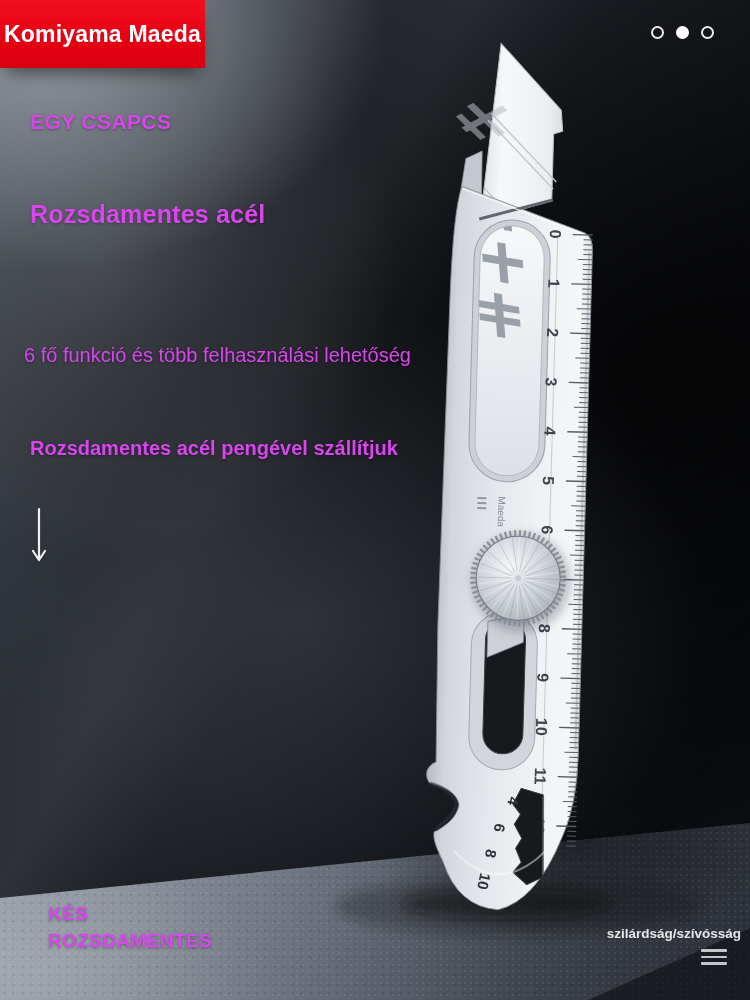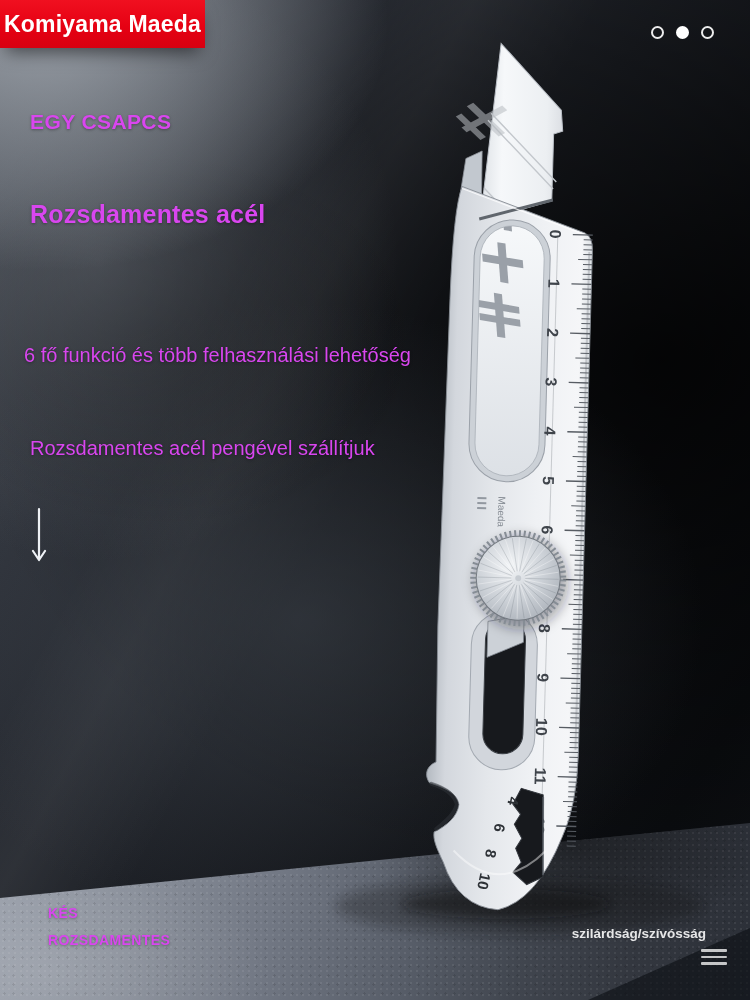--- a/index.html
+++ b/index.html
@@ -27,41 +27,41 @@
       radial-gradient(rgba(255,255,255,.07) 1px, transparent 1.4px),
       radial-gradient(rgba(0,0,0,.10) 1px, transparent 1.4px),
       linear-gradient(104deg,#9aa0ab 0%,#888e99 20%,#717783 38%,#575d68 56%,#41464f 70%,#33373f 84%,#2b2f37 100%);
     background-size:auto,auto,6px 6px,9px 9px,auto;
   }
   .floor-shadow-wedge{position:absolute;left:0;top:800px;width:750px;height:200px;
     clip-path:polygon(78.4% 100%,100% 64%,100% 100%);
     background:rgba(12,14,19,.62);}
 
   
-  .badge{position:absolute;left:0;top:0;width:205px;height:48px;
+  .badge{position:absolute;left:0;top:0;width:205px;height:68px;
     display:flex;align-items:center;justify-content:center;
     background:linear-gradient(180deg,#f01020 0%,#e60113 55%,#d80010 100%);
     box-shadow:0 10px 18px -6px rgba(0,0,0,.55);
     color:#fff;font-size:23px;font-weight:bold;letter-spacing:.2px;}
 
   
   .dots{position:absolute;left:651px;top:26px;display:flex;gap:12px;}
   .dot{width:13px;height:13px;border-radius:50%;border:2px solid rgba(255,255,255,.92);
        box-sizing:border-box;background:transparent;}
   .dot.active{background:#fff;border-color:#fff;}
 
   
   .copy{color:#d946ef;position:absolute;text-shadow:0 1px 3px rgba(0,0,0,.35);}
   .eyebrow{left:30px;top:108px;font-size:21px;font-weight:bold;line-height:28px;letter-spacing:.4px;}
   .eyebrow .l2{margin-left:8px;}
   .title{left:30px;top:200px;font-size:25px;font-weight:600;letter-spacing:.2px;}
   .subtitle{left:24px;top:344px;font-size:20px;font-weight:400;}
-  .tagline{left:30px;top:437px;font-size:20px;font-weight:400;}
-  .footer-left{left:48px;top:900px;font-size:14px;font-weight:bold;line-height:27px;letter-spacing:.4px;}
-  .spec-note{right:44px;top:926px;font-size:13.5px;font-weight:600;color:rgba(255,255,255,.88);text-shadow:none;}
+  .tagline{left:30px;top:437px;font-size:20px;font-weight:700;}
+  .footer-left{left:48px;top:900px;font-size:19px;font-weight:bold;line-height:27px;letter-spacing:.4px;}
+  .spec-note{right:9px;top:926px;font-size:13.5px;font-weight:600;color:rgba(255,255,255,.88);text-shadow:none;}
 
   
   .menu{position:absolute;right:23px;top:949px;width:26px;height:16px;cursor:pointer;}
   .menu span{display:block;height:2.5px;background:rgba(255,255,255,.75);margin-bottom:4px;border-radius:1px;}
 
   .arrow-wrap{position:absolute;left:29px;top:505px;}
   svg text{font-family:"Liberation Sans",sans-serif;}
 </style>
 </head>
 <body>

